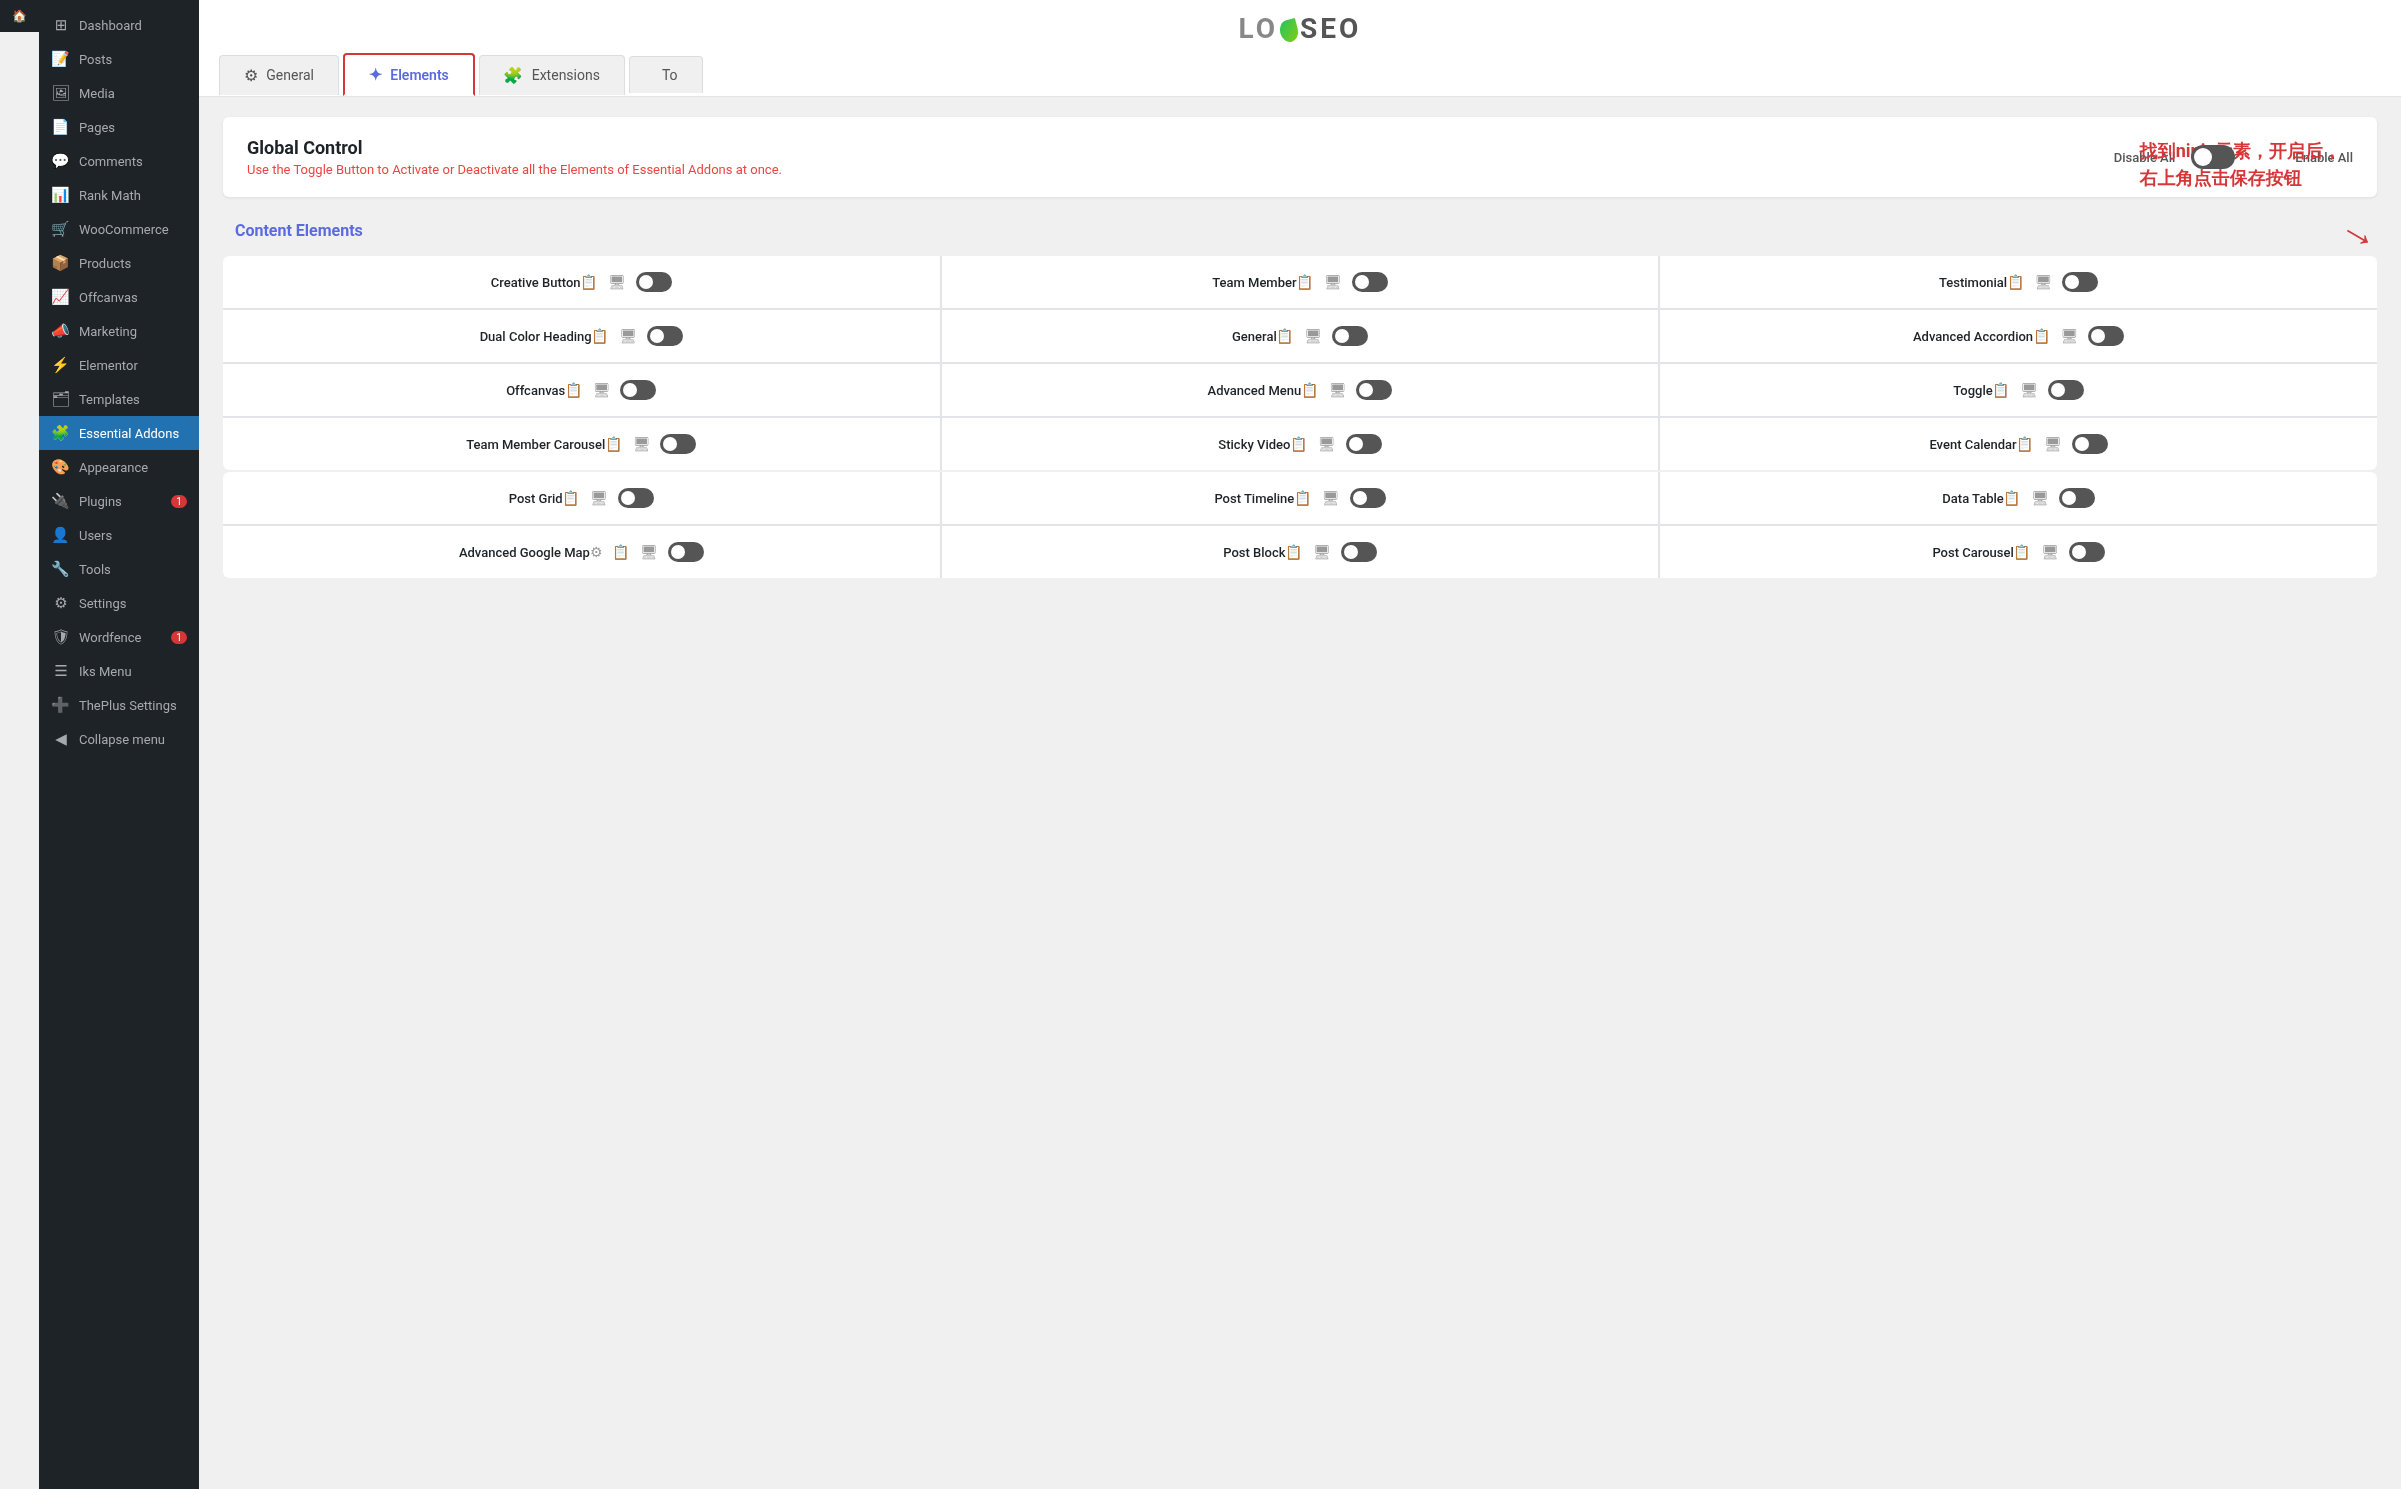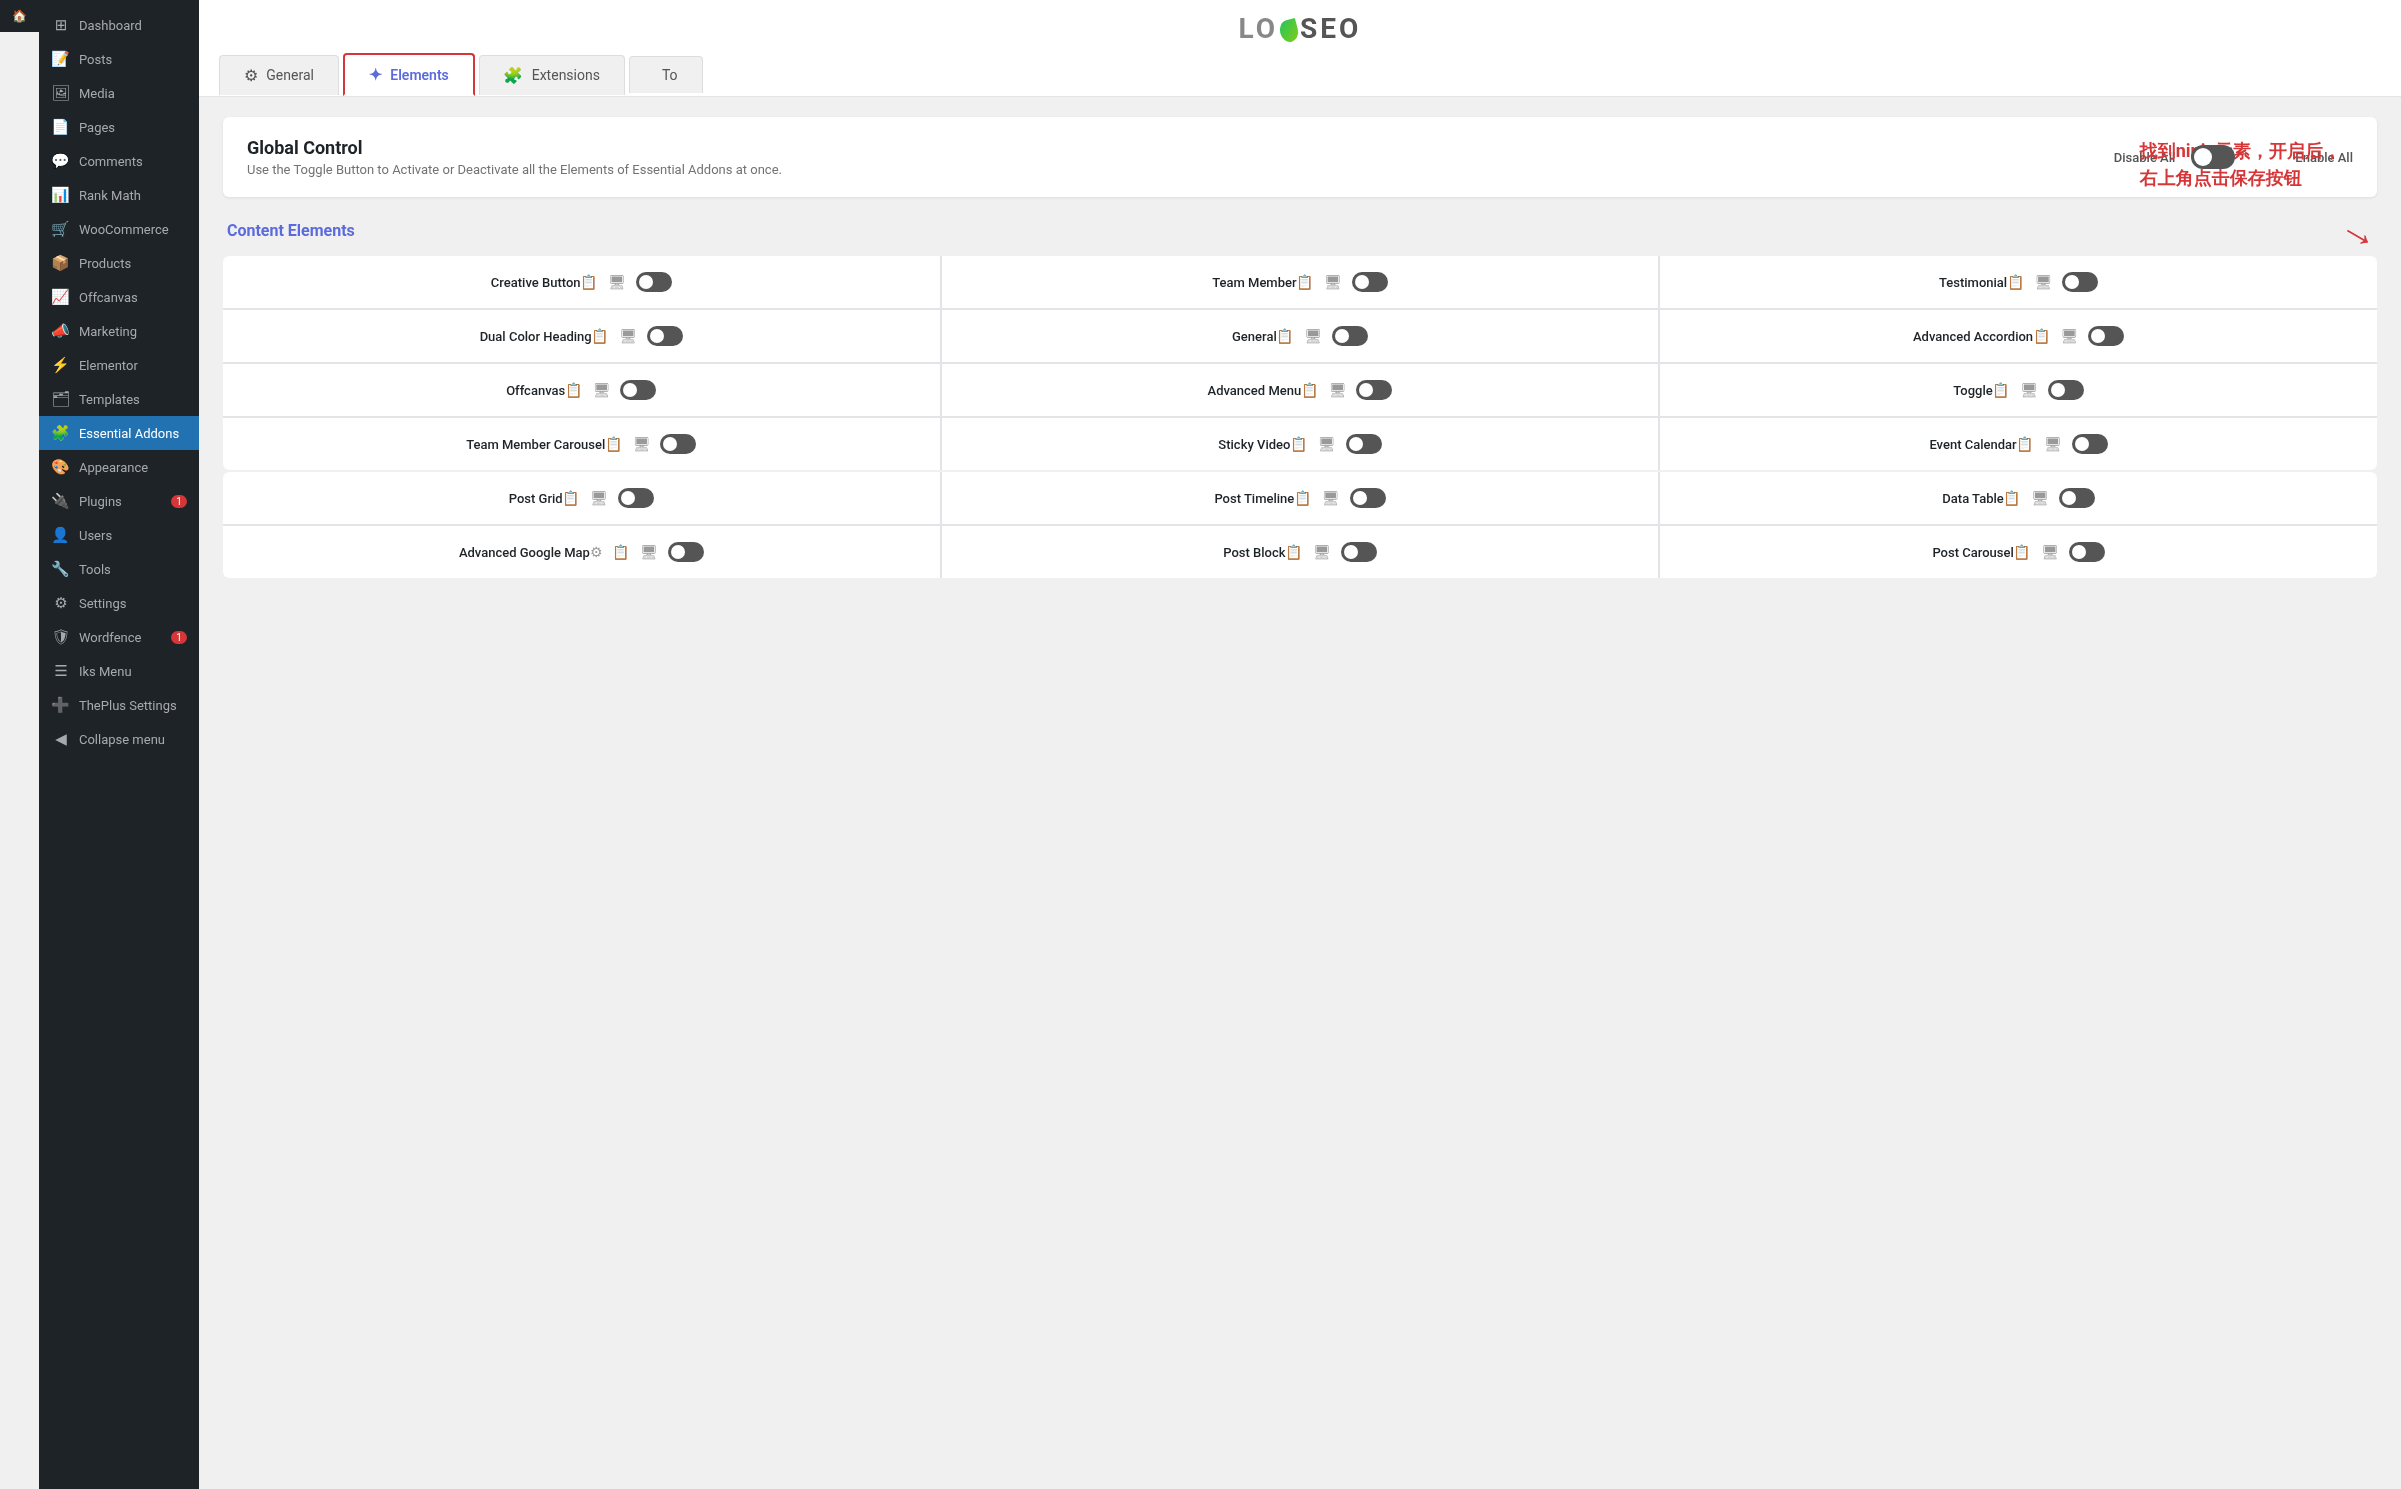--- a/index.html
+++ b/index.html
@@ -115,21 +115,21 @@
       box-shadow: 0 1px 3px rgba(0,0,0,0.08);
     }
     .global-control-left h2 {
       font-size: 18px;
       font-weight: 700;
       color: #1d2327;
       margin-bottom: 4px;
     }
     .global-control-left p {
       font-size: 13px;
-      color: #737373;
+      color: #ef4444;
     }
     .global-control-right {
       display: flex;
       align-items: center;
       gap: 16px;
     }
     .ctrl-label { font-size: 13px; color: #555; font-weight: 500; padding-left: 44px; }
     .toggle-switch {
       width: 44px;
       height: 24px;
@@ -147,21 +147,21 @@
       top: 3px;
       left: 3px;
       transition: left 0.2s;
     }
 
     
     .section-heading {
       font-size: 16px;
       font-weight: 700;
       color: #5b6bde;
-      margin: 24px 0 16px 4px;
+      margin: 24px 0 16px 12px;
     }
 
     
     .elements-grid {
       display: grid;
       grid-template-columns: 1fr 1fr 1fr;
       gap: 2px;
       background: #e2e4e7;
       border-radius: 6px;
       overflow: hidden;

